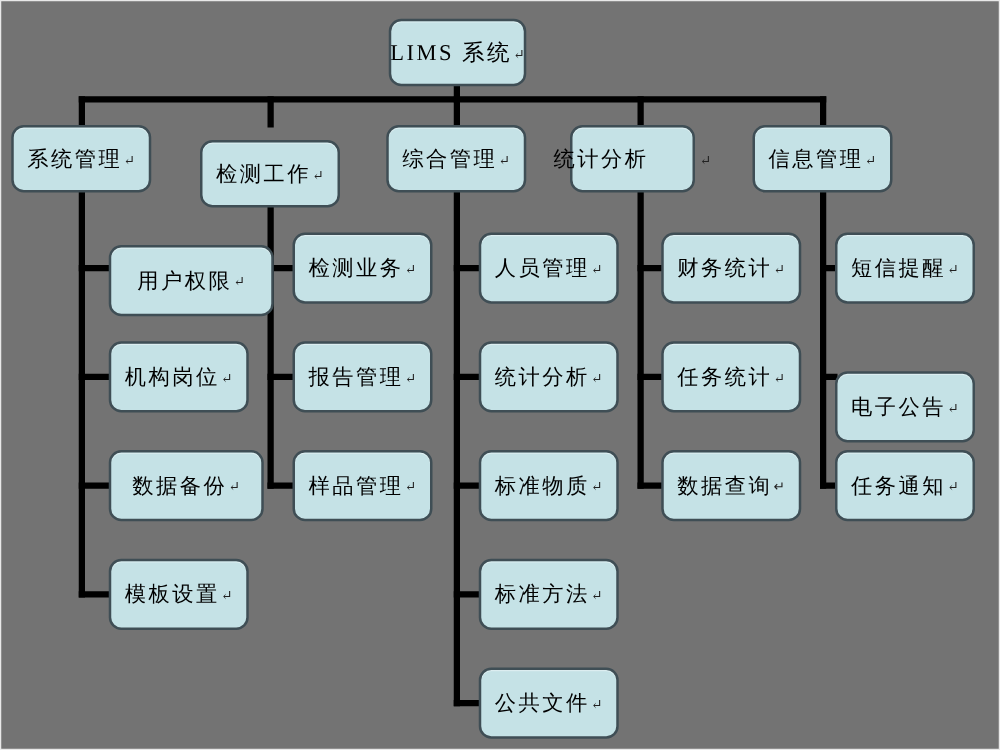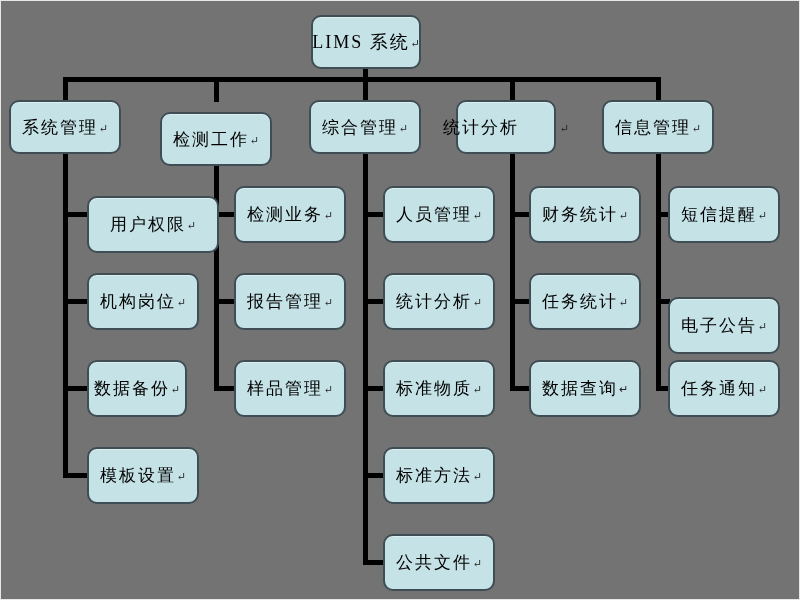--- a/index.html
+++ b/index.html
@@ -88,21 +88,21 @@
   </div>
 
   <div class="node" style="left:86px;top:195px;width:132px;height:57px;">
     <span>用户权限</span>
       <span class="ret">↵</span>
   </div>
   <div class="node" style="left:86px;top:272px;width:112px;height:57px;">
     <span>机构岗位</span>
       <span class="ret">↵</span>
   </div>
-  <div class="node" style="left:86px;top:359px;width:100px;height:57px;">
+  <div class="node" style="left:86px;top:359px;width:124px;height:57px;">
     <span>数据备份</span>
       <span class="ret">↵</span>
   </div>
   <div class="node" style="left:86px;top:446px;width:112px;height:57px;">
     <span>模板设置</span>
       <span class="ret">↵</span>
   </div>
 
   <div class="node" style="left:233px;top:185px;width:112px;height:57px;">
     <span>检测业务</span>

